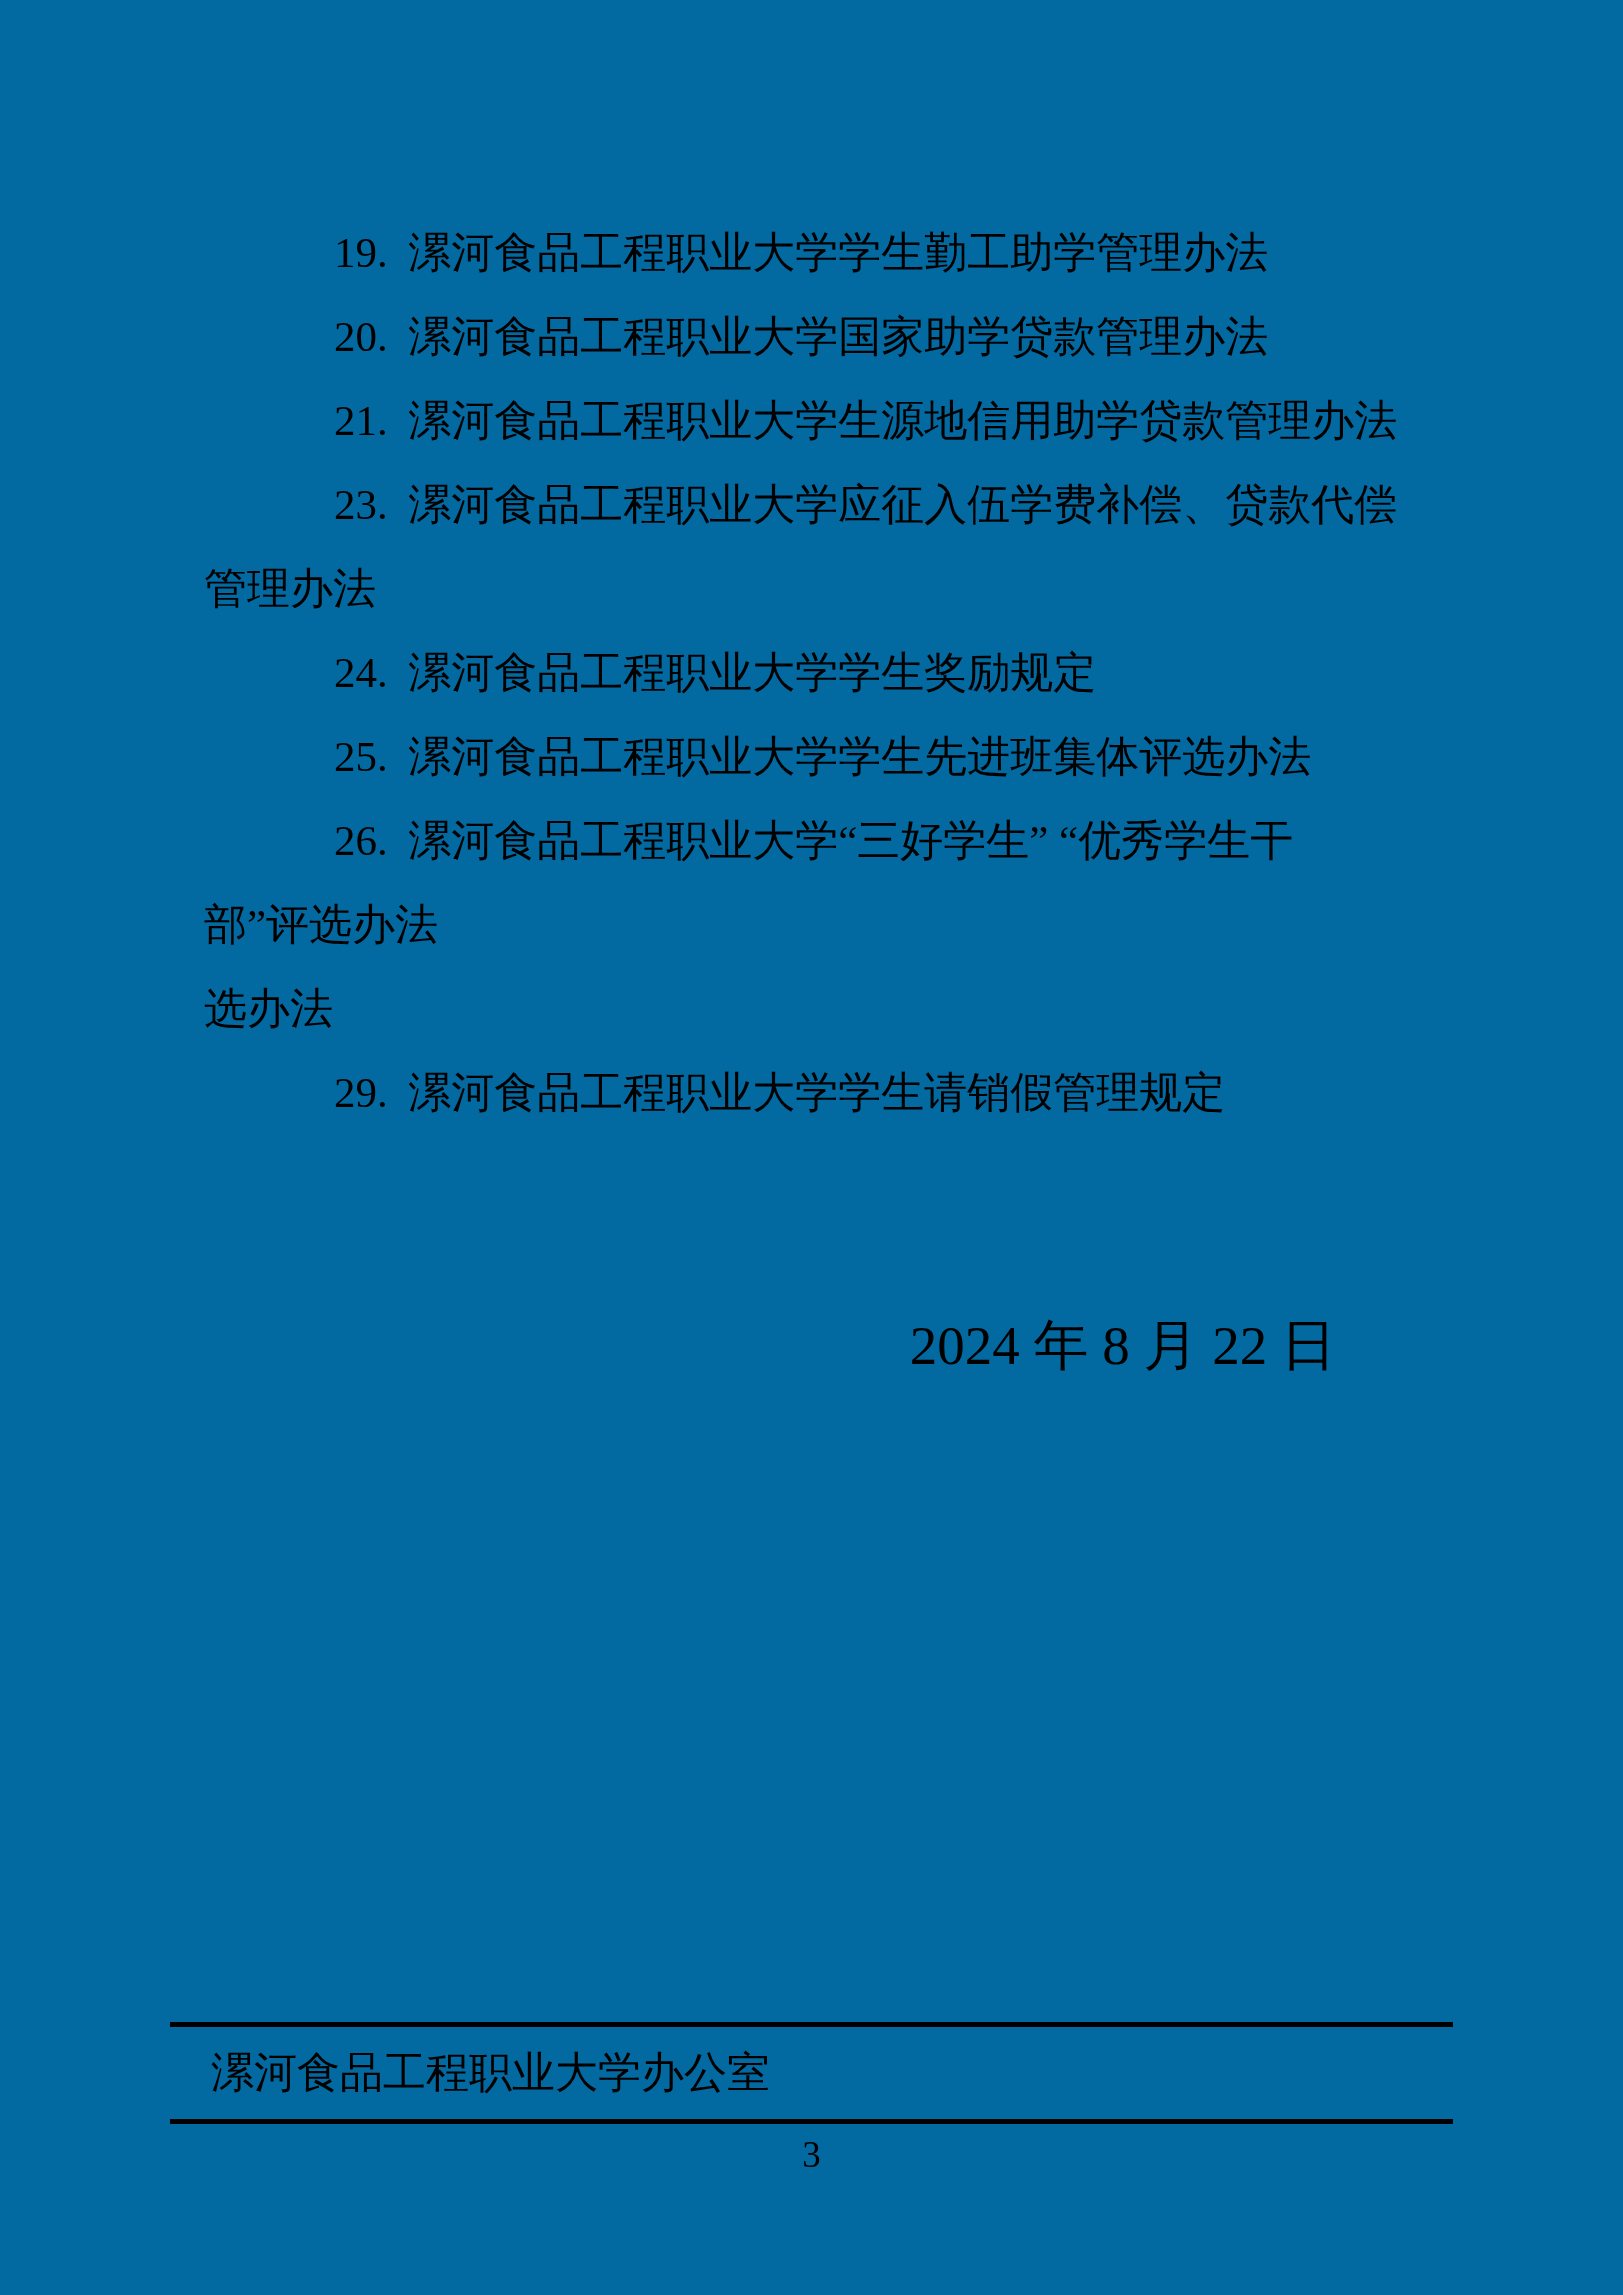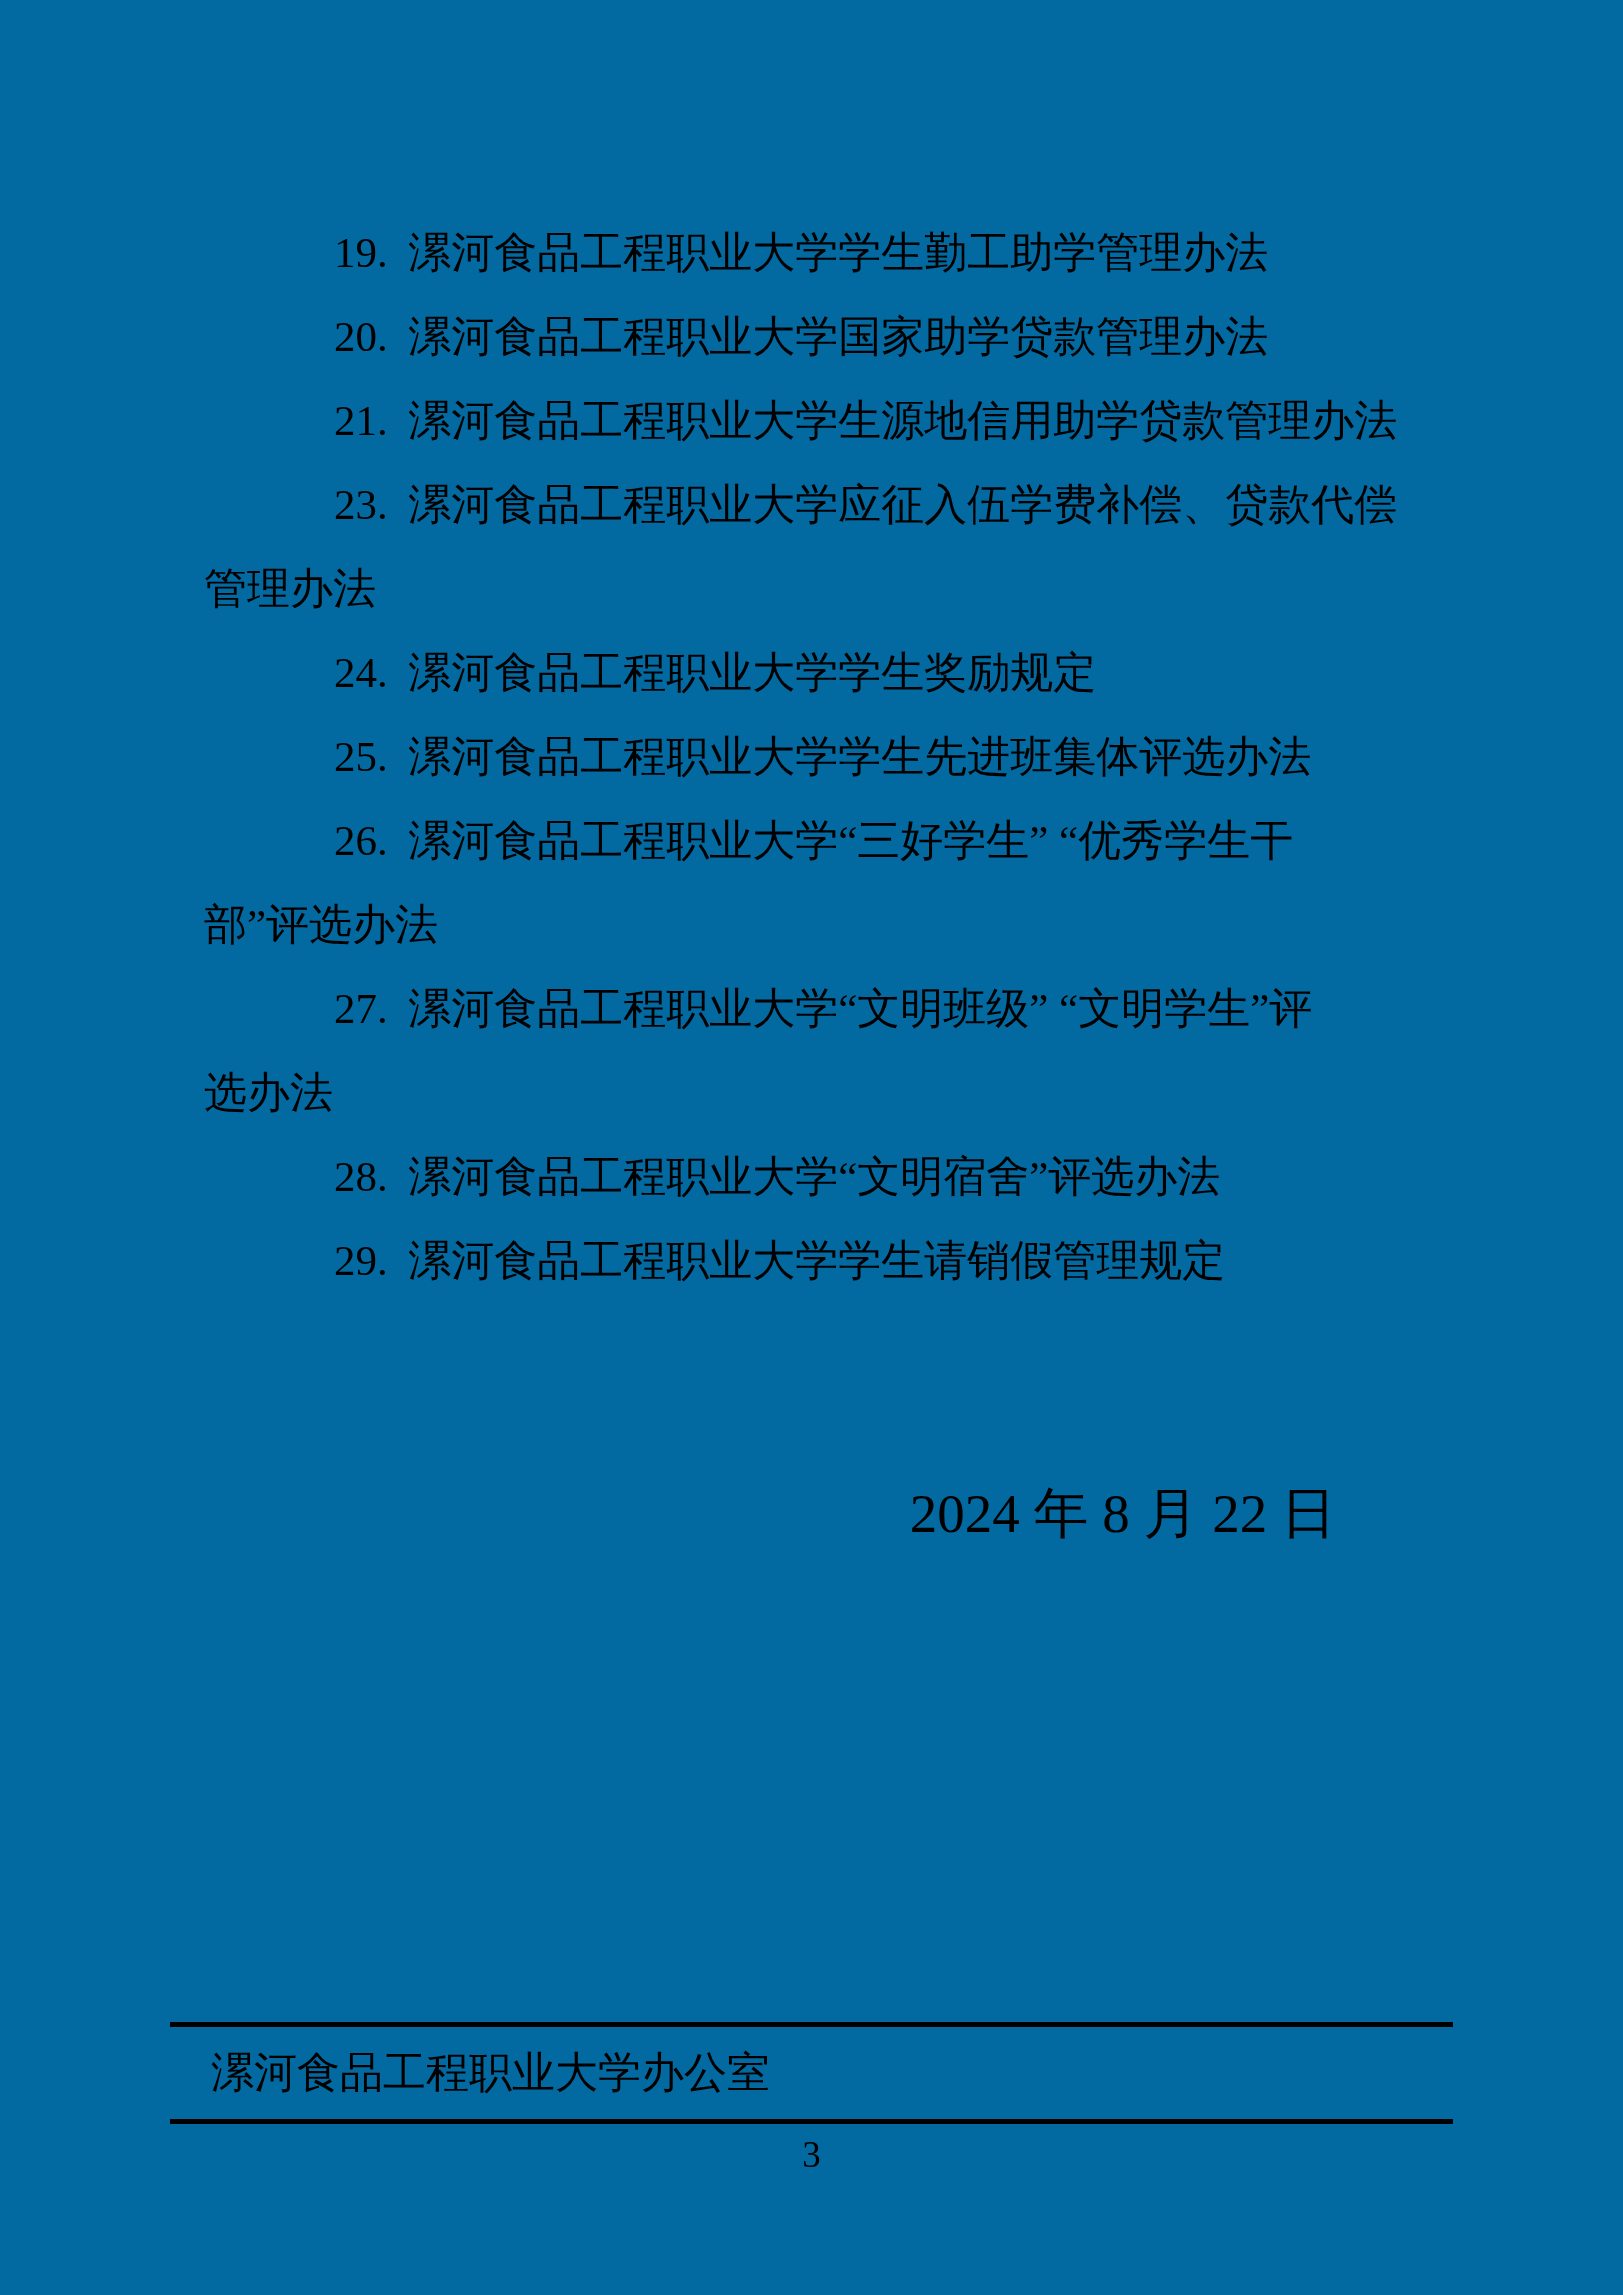--- a/index.html
+++ b/index.html
@@ -91,23 +91,21 @@
 
   <div class="line indented"><span class="num">19.</span><span class="title">漯河食品工程职业大学学生勤工助学管理办法</span></div>
       <div class="line indented"><span class="num">20.</span><span class="title">漯河食品工程职业大学国家助学贷款管理办法</span></div>
       <div class="line indented"><span class="num">21.</span><span class="title">漯河食品工程职业大学生源地信用助学贷款管理办法</span></div>
       <div class="line indented"><span class="num">23.</span><span class="title">漯河食品工程职业大学应征入伍学费补偿、贷款代偿</span></div>
       <div class="line"><span class="title">管理办法</span></div>
       <div class="line indented"><span class="num">24.</span><span class="title">漯河食品工程职业大学学生奖励规定</span></div>
       <div class="line indented"><span class="num">25.</span><span class="title">漯河食品工程职业大学学生先进班集体评选办法</span></div>
       <div class="line indented"><span class="num">26.</span><span class="title">漯河食品工程职业大学“三好学生” “优秀学生干</span></div>
       <div class="line"><span class="title">部”评选办法</span></div>
-      <div class="line indented"><span class="num">27.</span><span class="title">漯河食品工程职业大学“文明班级” “文明学生”评</span></div>
       <div class="line"><span class="title">选办法</span></div>
-      <div class="line indented"><span class="num">28.</span><span class="title">漯河食品工程职业大学“文明宿舍”评选办法</span></div>
       <div class="line indented"><span class="num">29.</span><span class="title">漯河食品工程职业大学学生请销假管理规定</span></div>
       <div class="date-line">2024 年 8 月 22 日</div>
     </div>
 
   <div class="footer-rule top"></div>
 
   <div class="footer-row">
     <span>漯河食品工程职业大学办公室</span>
   </div>
 

